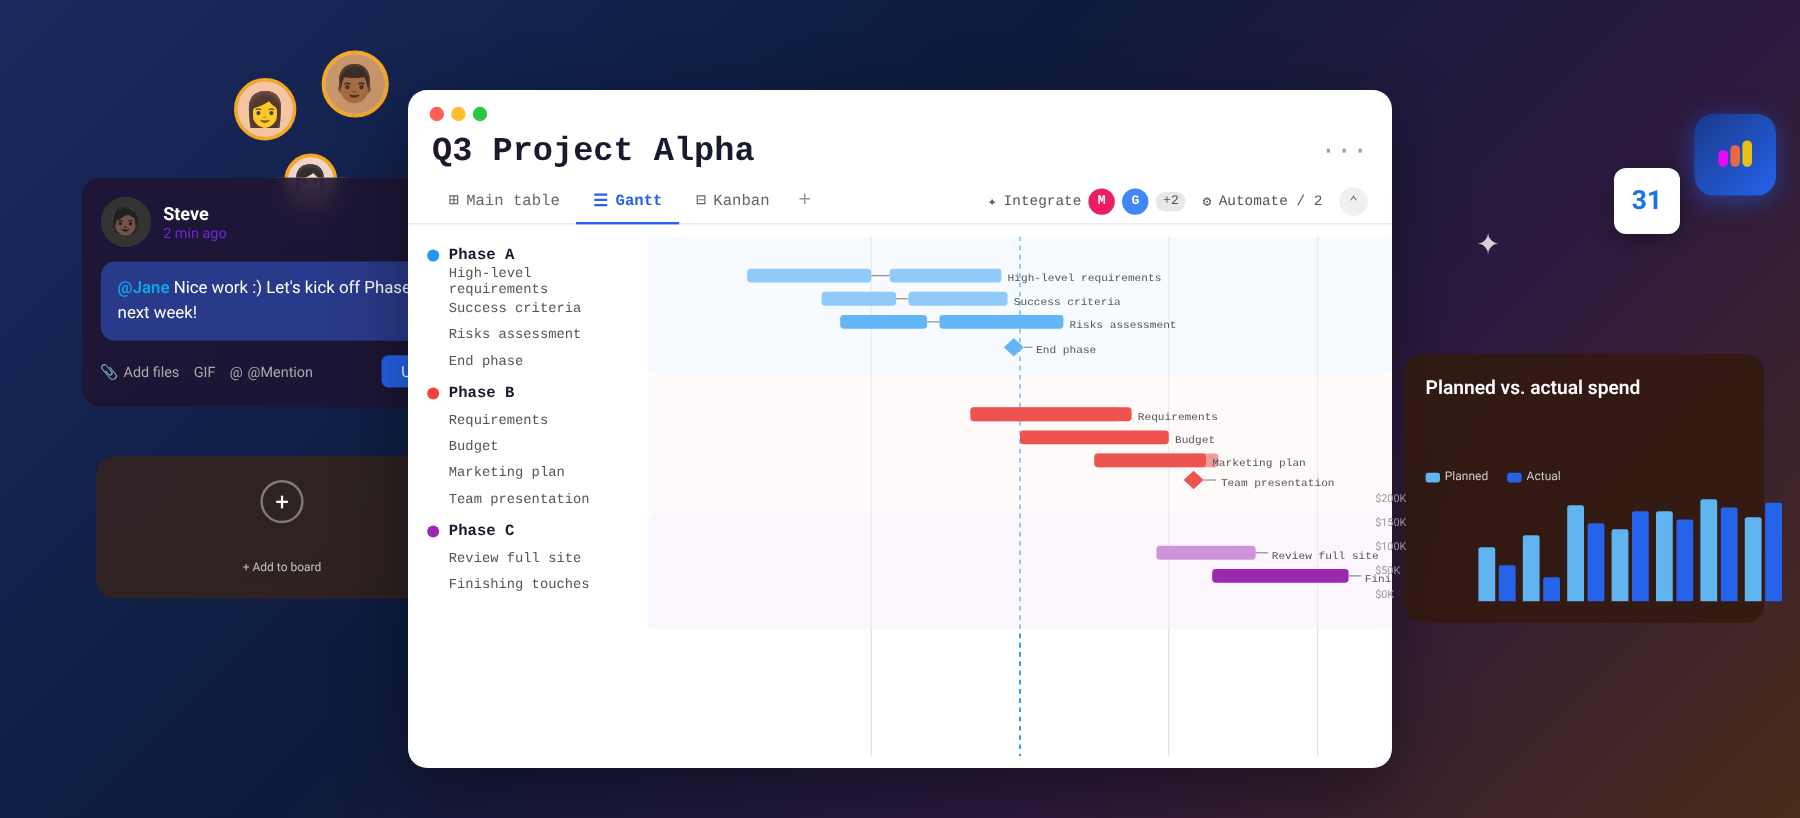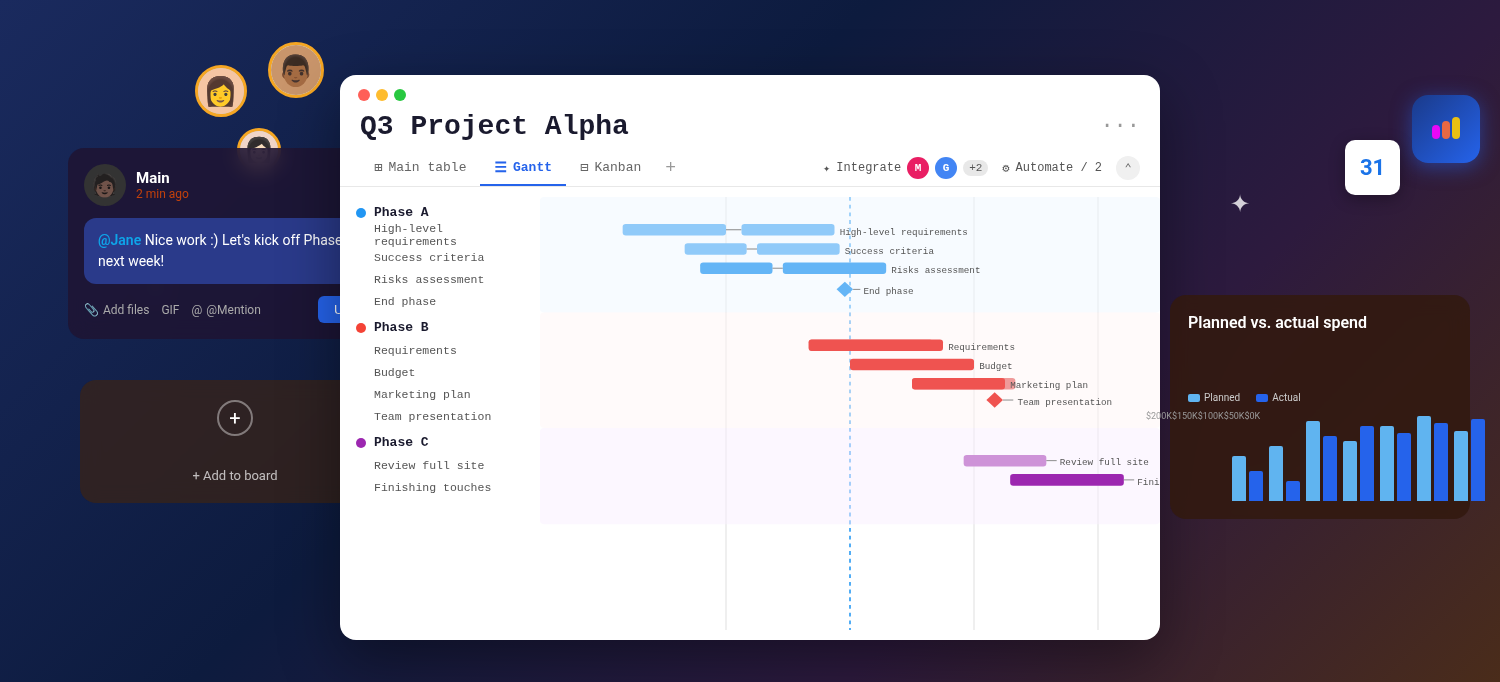--- a/index.html
+++ b/index.html
@@ -65,21 +65,21 @@
       justify-content: center;
       font-size: 22px;
       flex-shrink: 0;
     }
     .chat-name {
       color: white;
       font-weight: 700;
       font-size: 15px;
     }
     .chat-time {
-      color: #c2410c;
+      color: #6d28d9;
       font-size: 12px;
     }
     .chat-bubble {
       background: #2a3a8a;
       border-radius: 12px;
       padding: 12px 14px;
       color: white;
       font-size: 14px;
       line-height: 1.5;
     }
@@ -145,21 +145,21 @@
       font-weight: 700;
       color: white;
     }
     .automation-text .underline {
       text-decoration: underline;
       font-weight: 700;
     }
     .automation-add-btn {
       margin-top: 32px;
       color: rgba(255,255,255,0.7);
-      font-size: 13px;
+      font-size: 10px;
       cursor: pointer;
     }
 
     
     .gantt-window {
       position: absolute;
       left: 340px;
       top: 75px;
       width: 820px;
       height: 565px;
@@ -375,21 +375,21 @@
       border-radius: 2px 2px 0 0;
     }
     .bar-planned { background: #60b4f0; }
     .bar-actual { background: #2563eb; }
     .chart-y-labels {
       position: absolute;
       left: -42px;
       top: 0;
       height: 100%;
       display: flex;
-      flex-direction: row;
+      flex-direction: column;
       justify-content: space-between;
       font-size: 9px;
       color: #999;
     }
 
     
     .app-icon-monday {
       position: absolute;
       right: 20px;
       top: 95px;
@@ -433,21 +433,21 @@
   <div class="av-inner" style="background:#c9956b;font-size:30px;">👨🏾</div>
 </div>
 <div class="avatar-float" style="width:44px;height:44px;top:128px;left:237px;">
   <div class="av-inner" style="background:#f0d5c8;font-size:24px;">👩🏻</div>
 </div>
 
 <div class="chat-card">
   <div class="chat-header">
     <div class="chat-avatar">🧑🏿</div>
     <div>
-      <div class="chat-name">Main</div>
+      <div class="chat-name">Steve</div>
       <div class="chat-time">2 min ago</div>
     </div>
   </div>
   <div class="chat-bubble">
     <span class="mention">@Jane</span><span> Nice work :) Let's kick off Phase A next week!</span>
   </div>
   <div class="chat-actions">
     <span class="chat-action-btn">
       <span>📎</span>
       <span>Add files</span>

